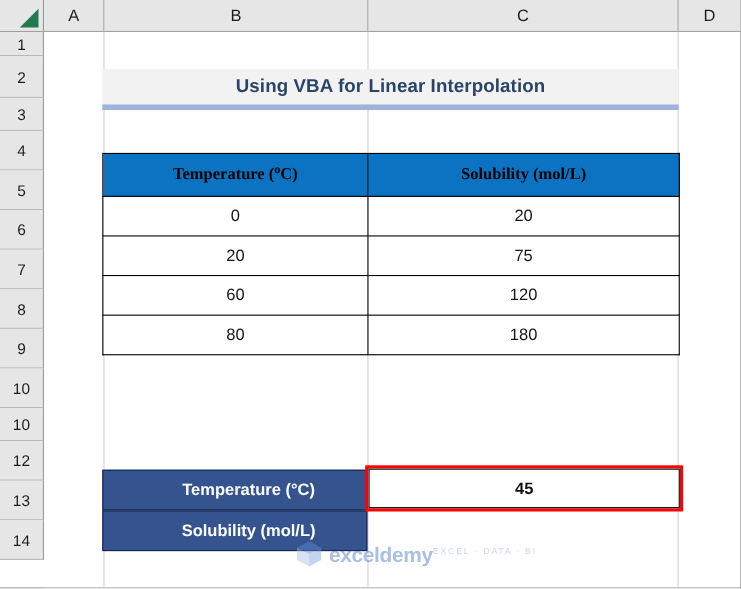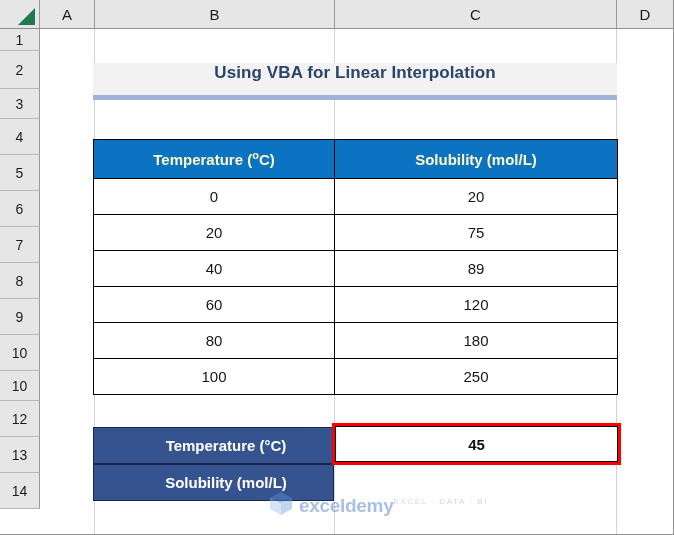--- a/index.html
+++ b/index.html
@@ -98,45 +98,47 @@
     width: 1px;
     background: #d4d4d4;
   }
 
   
   .title-banner {
     position: absolute;
     background: #f2f2f2;
     border-bottom: 5px solid #9db3da;
     display: flex;
+    align-items: center;
     justify-content: center;
     box-sizing: border-box;
   }
   .title-text {
     color: #2a4469;
     font-size: 17px;
     font-weight: bold;
     letter-spacing: 0.1px;
   }
 
   
   .data-table {
     position: absolute;
     border-collapse: collapse;
     table-layout: fixed;
   }
   .data-table th {
     background: #0c73c2;
-    color: #fef9c3;
+    color: #000000;
     font-size: 15px;
     font-weight: bold;
     border: 1px solid #000000;
     height: 38px;
     padding: 0;
     text-align: center;
+    font-family: Liberation Serif, serif;
   }
   .data-table td {
     background: #ffffff;
     color: #161616;
     font-size: 15px;
     border: 1px solid #000000;
     height: 35px;
     padding: 0;
     text-align: center;
   }
@@ -265,34 +267,26 @@
     <tbody>
       <tr>
         <td>0</td>
         <td>20</td>
       </tr>
       <tr>
         <td>20</td>
         <td>75</td>
       </tr>
       <tr>
-        <td>40</td>
-        <td>89</td>
-      </tr>
-      <tr>
         <td>60</td>
         <td>120</td>
       </tr>
       <tr>
         <td>80</td>
         <td>180</td>
-      </tr>
-      <tr>
-        <td>100</td>
-        <td>250</td>
       </tr>
     </tbody>
   </table>
 
   <div class="result-label" style="left:93px; top:427px; width:241px; height:37px;">Temperature (°C)</div>
   <div class="result-label" style="left:93px; top:464px; width:241px; height:37px;">Solubility (mol/L)</div>
 
   <div class="result-value-box" style="left:332px; top:423px; width:289px; height:42px;">
     <div class="result-value-inner">45</div>
   </div>

